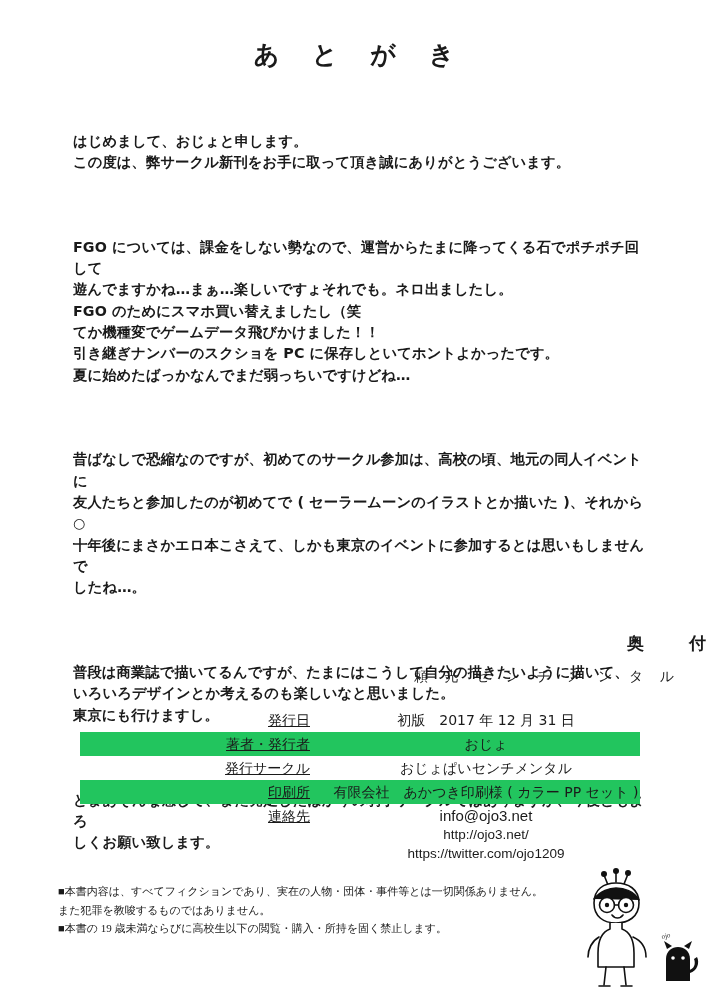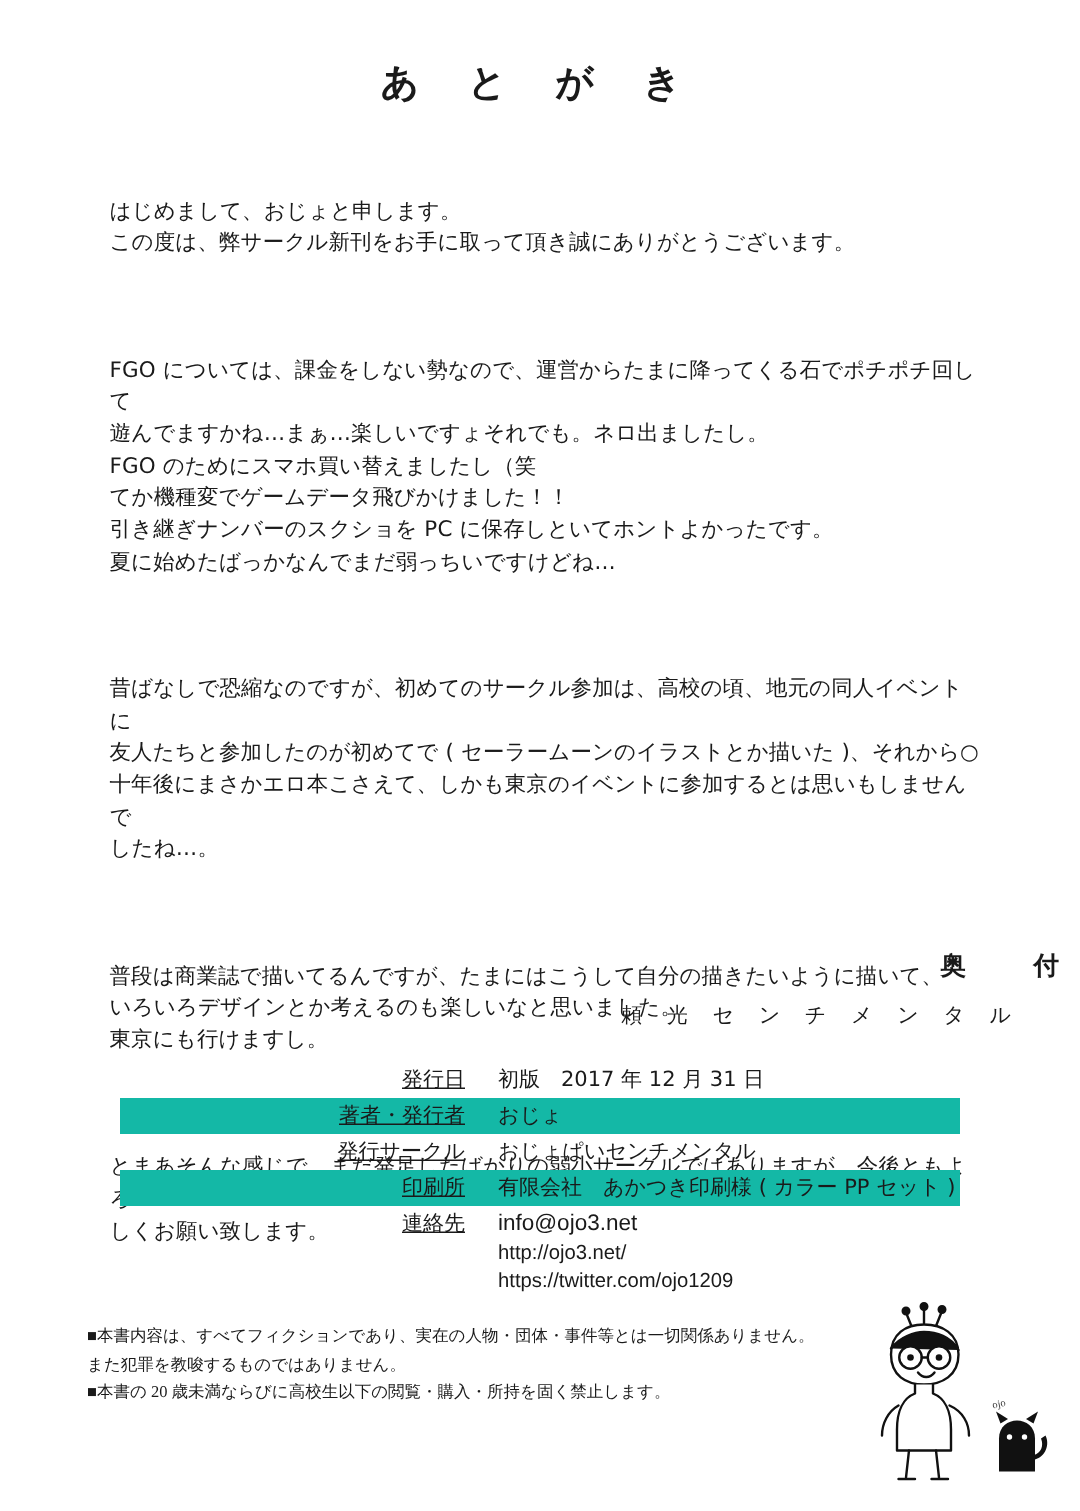--- a/index.html
+++ b/index.html
@@ -39,21 +39,21 @@
     position: absolute;
     left: 73px;
     top: 88px;
     width: 580px;
     font-size: 14.3px;
     line-height: 21.3px;
     font-family: "DejaVu Sans", sans-serif;
     white-space: pre-wrap;
     letter-spacing: 0.1px;
   }
-  .para { margin: 0 0 21px 0; white-space: pre-wrap; }
+  .para { margin: 0 0 21px 0; white-space: pre-wrap; font-weight: bold; }
   .para:last-child { margin-bottom: 0; }
 
   
   .colophon-title {
     position: absolute;
     left: 0;
     top: 632px;
     width: 720px;
     text-align: right;
     font-size: 17px;
@@ -74,36 +74,36 @@
   .info-table {
     position: absolute;
     left: 80px;
     top: 708px;
     width: 560px;
     border-collapse: collapse;
     font-family: "DejaVu Sans", sans-serif;
     font-size: 14px;
   }
   .info-table tr.shaded td {
-    background: #14b8a6;
+    background: #22c55e;
   }
   .info-table td {
     padding: 2px 0;
     vertical-align: top;
     line-height: 20px;
   }
   .info-table td.label {
     width: 230px;
     text-align: right;
     padding-right: 22px;
     white-space: nowrap;
     text-decoration: underline;
   }
   .info-table td.value {
-    text-align: left;
+    text-align: center;
     padding-left: 0;
   }
   .contact-lines {
     font-family: "Liberation Sans", sans-serif;
     font-size: 13.5px;
     line-height: 19px;
   }
   .contact-lines div:first-child {
     font-size: 15px;
   }
@@ -185,21 +185,21 @@
           <div>https://twitter.com/ojo1209</div>
         </div>
       </td>
     </tr>
   </tbody>
     </table>
 
   <div class="notes">
     <div>■本書内容は、すべてフィクションであり、実在の人物・団体・事件等とは一切関係ありません。</div>
     <div>また犯罪を教唆するものではありません。</div>
-    <div>■本書の 20 歳未満ならびに高校生以下の閲覧・購入・所持を固く禁止します。</div>
+    <div>■本書の 19 歳未満ならびに高校生以下の閲覧・購入・所持を固く禁止します。</div>
   </div>
 
   <div class="mascot">
     <svg width="150" height="130" viewBox="0 0 150 130" xmlns="http://www.w3.org/2000/svg">
       <g fill="none" stroke="#111" stroke-width="1.6" stroke-linecap="round" stroke-linejoin="round">
 
         <path d="M54 22 L50 12 M62 19 L62 9 M70 21 L74 11"></path>
         <circle cx="50" cy="11" r="2.2" fill="#111"></circle>
         <circle cx="62" cy="8" r="2.2" fill="#111"></circle>
         <circle cx="74" cy="10" r="2.2" fill="#111"></circle>

